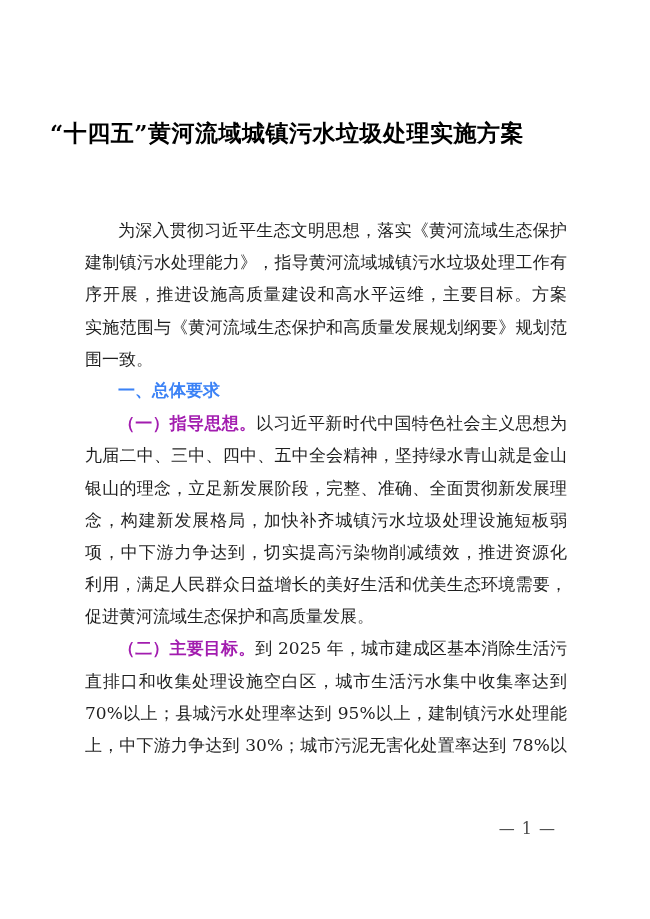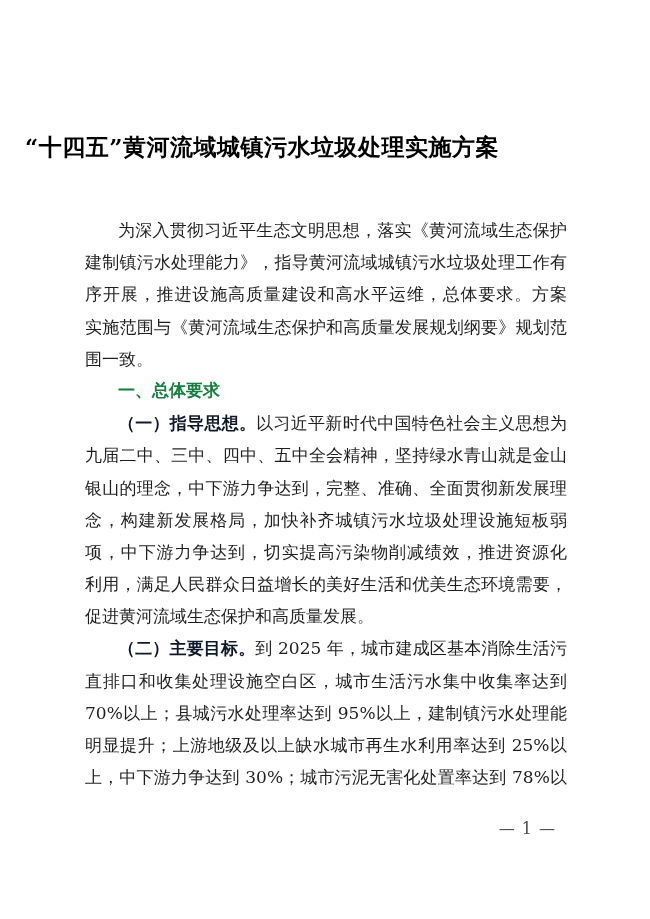--- a/index.html
+++ b/index.html
@@ -11,25 +11,25 @@
     position: relative;
     width: 650px;
     height: 919px;
     background: #ffffff;
     overflow: hidden;
     font-family: "DejaVu Serif", "Liberation Serif", serif;
     color: #1f1f1f;
   }
   .title {
     position: absolute;
-    top: 132px;
+    top: 118px;
     left: 0;
     width: 524px;
     margin: 0;
-    text-align: center;
+    text-align: right;
     font-size: 23px;
     line-height: 30px;
     font-weight: 700;
     color: #000000;
     letter-spacing: 0.5px;
   }
   .content {
     position: absolute;
     top: 214px;
     left: 85px;
@@ -46,27 +46,27 @@
   }
   .fill {
     text-align-last: justify;
   }
   .indent {
     padding-left: 33px;
   }
   .heading {
     font-family: Liberation Sans, sans-serif;
     font-weight: 700;
-    color: #15803d;
+    color: #3b82f6;
     font-size: 17px;
     text-align-last: left;
   }
   .lead {
     font-weight: 700;
-    color: #0f172a;
+    color: #a21caf;
   }
   .page-number {
     position: absolute;
     top: 819px;
     left: 0;
     width: 556px;
     text-align: right;
     font-size: 16px;
     line-height: 20px;
     color: #4a4a4a;
@@ -77,37 +77,36 @@
 <body>
 
 <div class="page">
 
   <h1 class="title">“十四五”黄河流域城镇污水垃圾处理实施方案</h1>
 
   <div class="content">
 
     <div class="line fill indent">为深入贯彻习近平生态文明思想，落实《黄河流域生态保护</div>
     <div class="line fill">建制镇污水处理能力》，指导黄河流域城镇污水垃圾处理工作有</div>
-    <div class="line fill">序开展，推进设施高质量建设和高水平运维，总体要求。方案</div>
+    <div class="line fill">序开展，推进设施高质量建设和高水平运维，主要目标。方案</div>
     <div class="line fill">实施范围与《黄河流域生态保护和高质量发展规划纲要》规划范</div>
     <div class="line">围一致。</div>
 
     <div class="line heading indent">一、总体要求</div>
 
     <div class="line fill indent"><span class="lead">（一）指导思想。</span><span>以习近平新时代中国特色社会主义思想为</span></div>
     <div class="line fill">九届二中、三中、四中、五中全会精神，坚持绿水青山就是金山</div>
-    <div class="line fill">银山的理念，中下游力争达到，完整、准确、全面贯彻新发展理</div>
+    <div class="line fill">银山的理念，立足新发展阶段，完整、准确、全面贯彻新发展理</div>
     <div class="line fill">念，构建新发展格局，加快补齐城镇污水垃圾处理设施短板弱</div>
     <div class="line fill">项，中下游力争达到，切实提高污染物削减绩效，推进资源化</div>
     <div class="line fill">利用，满足人民群众日益增长的美好生活和优美生态环境需要，</div>
     <div class="line">促进黄河流域生态保护和高质量发展。</div>
 
     <div class="line fill indent"><span class="lead">（二）主要目标。</span><span>到 2025 年，城市建成区基本消除生活污水</span></div>
     <div class="line fill">直排口和收集处理设施空白区，城市生活污水集中收集率达到</div>
     <div class="line fill">70%以上；县城污水处理率达到 95%以上，建制镇污水处理能力</div>
-    <div class="line fill">明显提升；上游地级及以上缺水城市再生水利用率达到 25%以</div>
     <div class="line fill">上，中下游力争达到 30%；城市污泥无害化处置率达到 78%以</div>
 
   </div>
 
   <div class="page-number">— 1 —</div>
 
 </div>
 
 </body></html>

